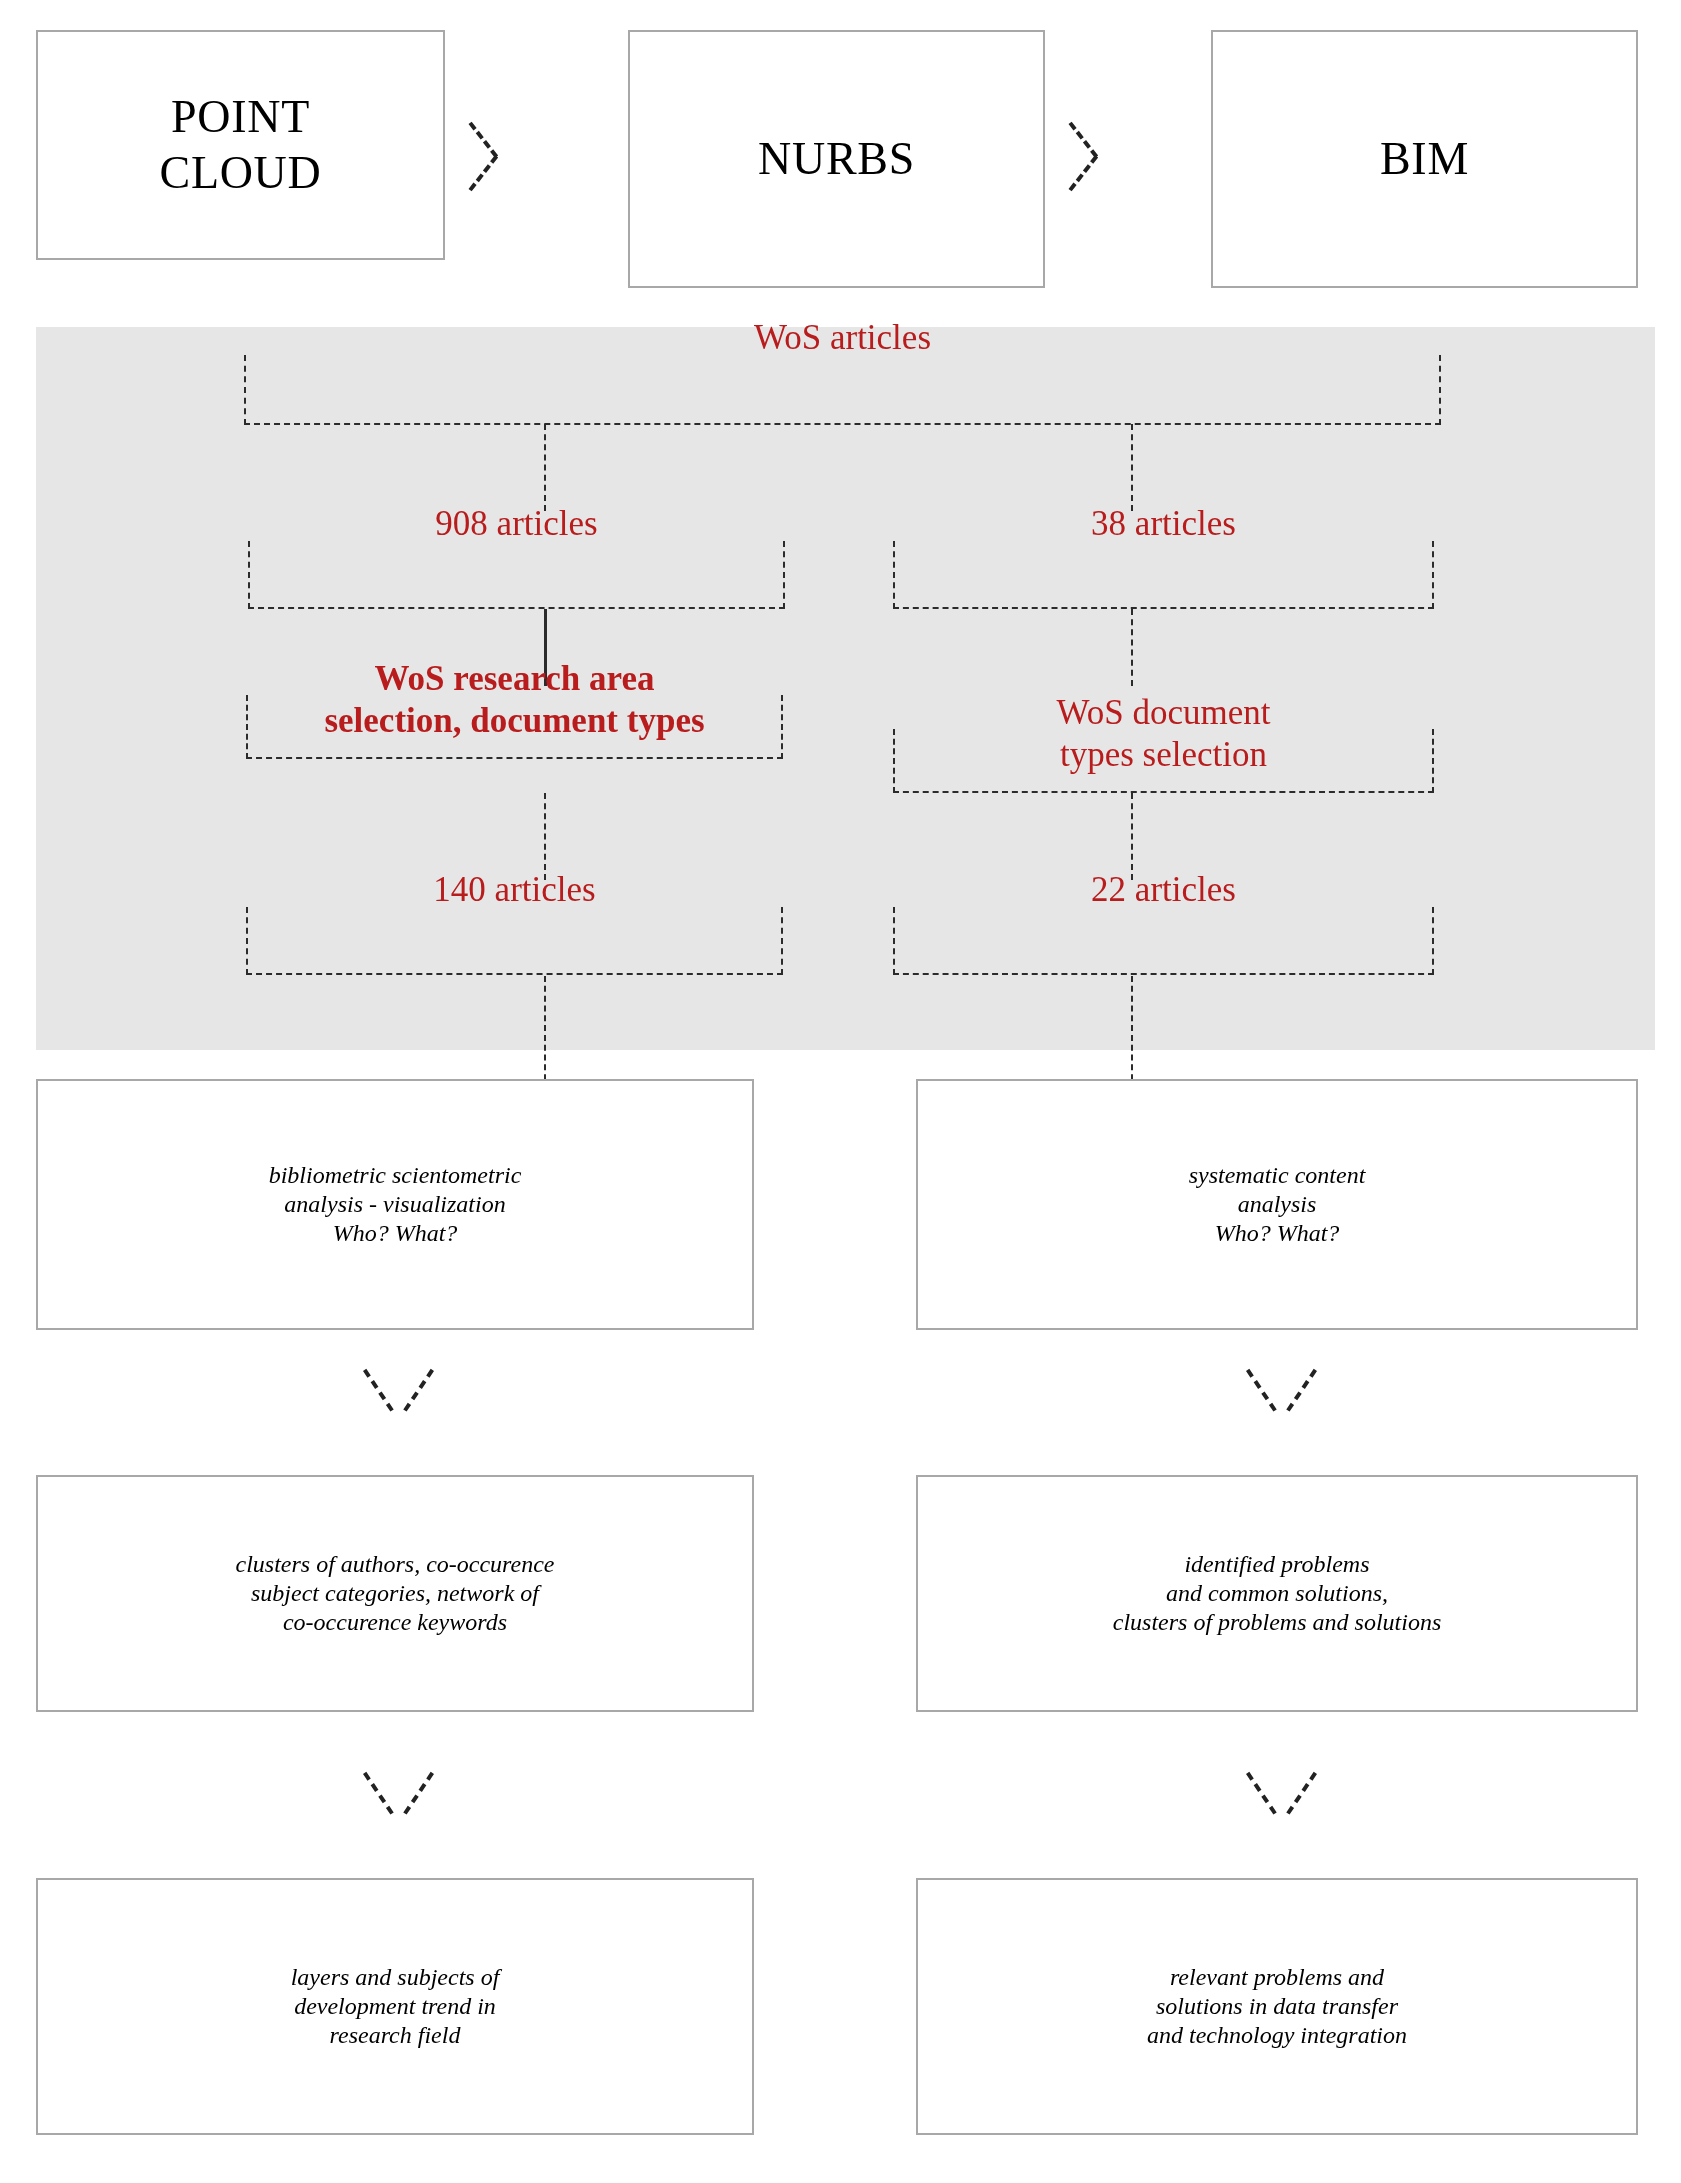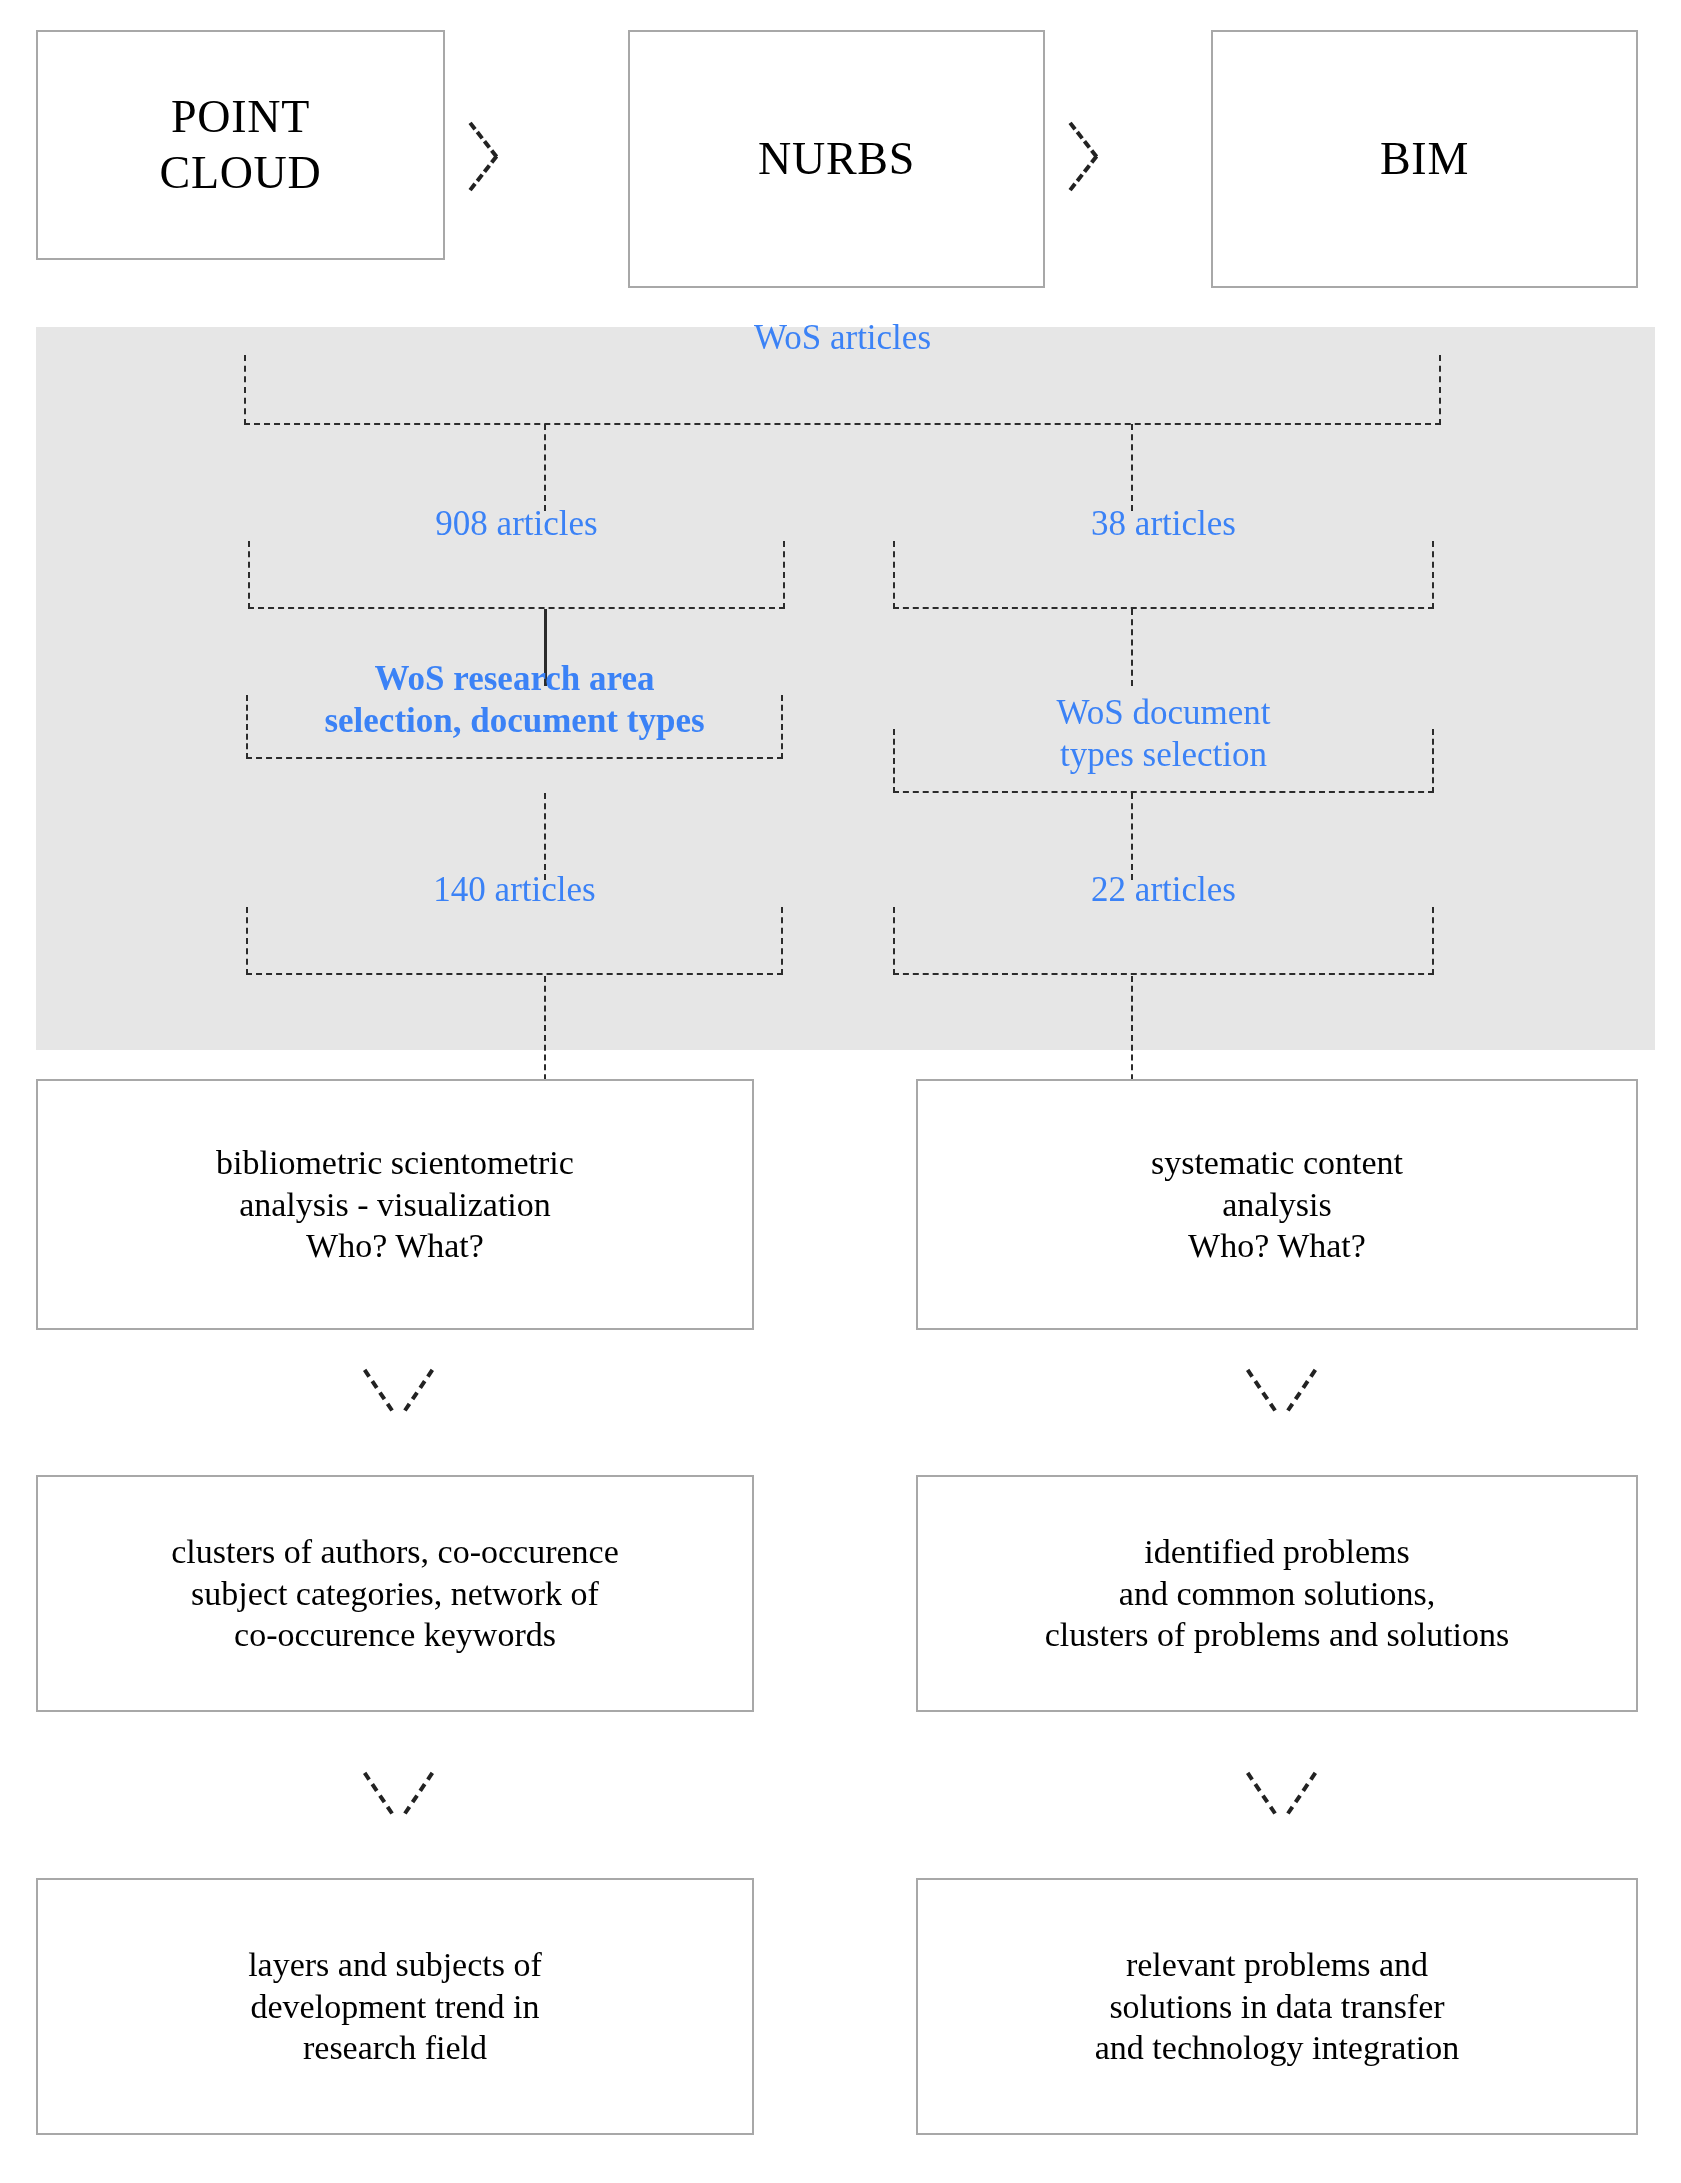--- a/index.html
+++ b/index.html
@@ -36,21 +36,22 @@
   }
 
   
   .top-box .txt {
     font-size: 46px;
     letter-spacing: 0.7px;
   }
 
   
   .body-box .txt {
-    font-size: 34px;
+    font-size: 24px;
+    font-style: italic;
   }
 
   
   #gray-panel {
     position: absolute;
     background: #e6e6e6;
   }
 
   
   .dbox {
@@ -65,21 +66,21 @@
   .dbox .dtxt {
     position: absolute;
     left: 0;
     right: 0;
     bottom: 100%;
     margin-bottom: -4.2px;
     text-align: center;
     font-size: 35px;
     line-height: 1.2;
     white-space: pre-line;
-    color: #3b82f6;
+    color: #b91c1c;
   }
   .dbox.two-line .dtxt {
     margin-bottom: -47px;
   }
 
   
   .vline-dashed {
     position: absolute;
     width: 0;
     border-left: 2.8px dashed #2b2b2b;

